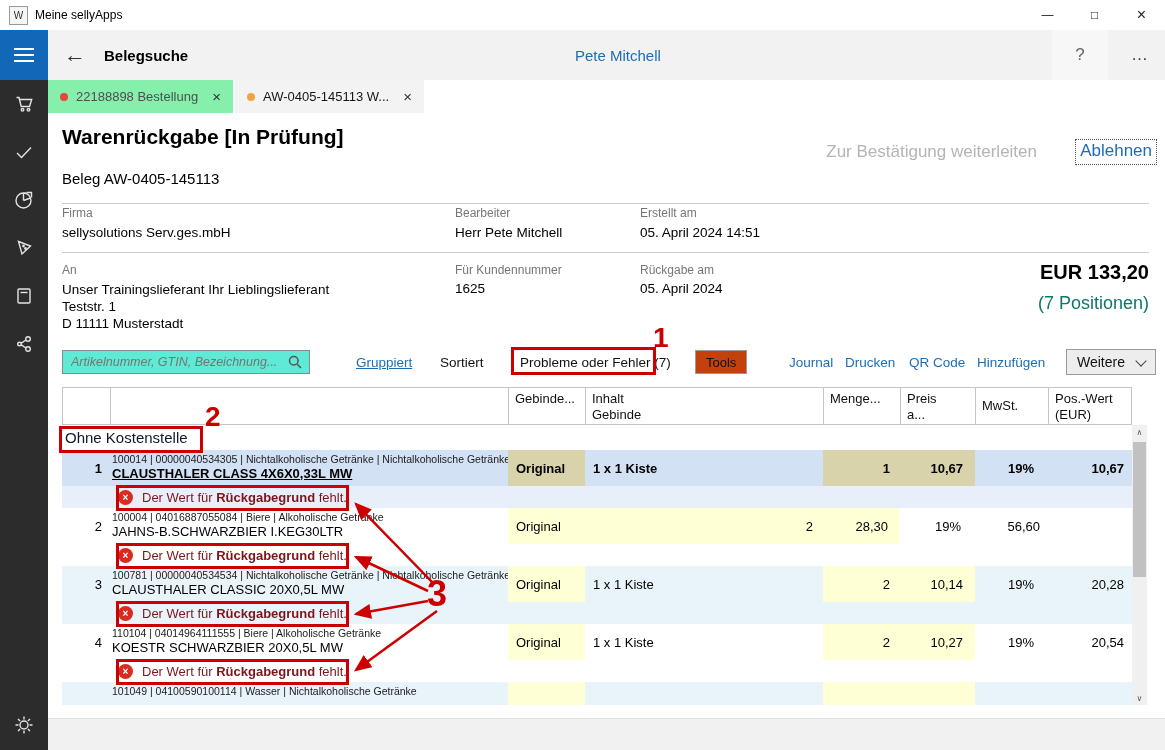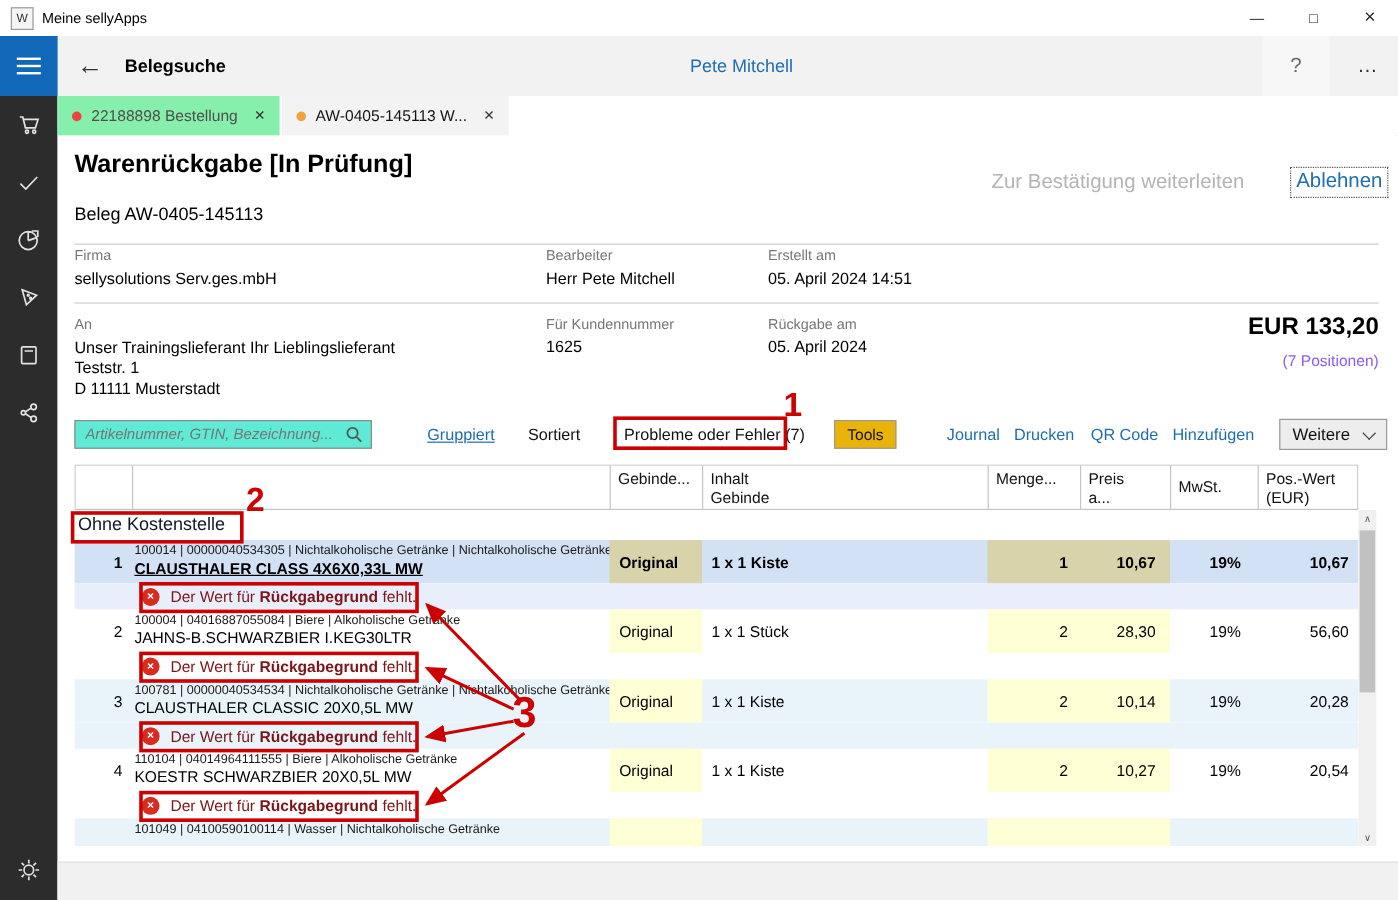--- a/index.html
+++ b/index.html
@@ -40,31 +40,31 @@
   .content{position:absolute;left:48px;top:113px;right:0;bottom:0;background:#fff;}
   .doc-title{position:absolute;left:14px;top:12px;font-size:21px;font-weight:700;color:#000;}
   .forward{position:absolute;right:128px;top:29px;font-size:17px;color:#b4b4b4;}
   .reject{position:absolute;right:8px;top:26px;font-size:17px;color:#1d6db5;border:1px dotted #555;padding:1px 4px 3px;}
   .doc-sub{position:absolute;left:14px;top:57px;font-size:15px;color:#000;}
   .hrline{position:absolute;left:14px;right:16px;border-top:1px solid #ccc;}
   .fld-label{position:absolute;font-size:12px;color:#767676;}
   .fld-val{position:absolute;font-size:13.5px;color:#000;}
   .addr{line-height:17px;}
   .total-amt{position:absolute;right:16px;top:148px;font-size:20px;font-weight:700;color:#000;}
-  .total-pos{position:absolute;right:16px;top:180px;font-size:13px;color:#8b5cf6;}
+  .total-pos{position:absolute;right:16px;top:180px;font-size:18px;color:#0f766e;}
   
   .search{position:absolute;left:14px;top:237px;width:248px;height:24px;border:1px solid #8a8a8a;background:#5eead4;display:flex;align-items:center;box-sizing:border-box;}
   .search input{border:0;outline:0;flex:1;font-style:italic;font-size:12.5px;padding:0 4px 0 8px;color:#444;font-family:inherit;background:transparent;}
   .search svg{margin-right:7px;stroke:#555;fill:none;stroke-width:1.5;flex:0 0 auto;}
   .tb-link{position:absolute;top:242px;font-size:13.5px;white-space:nowrap;}
   .blue{color:#1d6db5;}
   .lnk-grouped{left:308px;text-decoration:underline;}
   .lnk-sorted{left:392px;color:#111;}
   .lnk-problems{left:472px;color:#111;}
-  .btn-tools{position:absolute;left:647px;top:237px;height:24px;padding:0 10px;background:#eab308;border:1px solid #9a9a9a;font-size:13px;display:flex;align-items:center;box-sizing:border-box;color:#111;}
+  .btn-tools{position:absolute;left:647px;top:237px;height:24px;padding:0 10px;background:#c2410c;border:1px solid #9a9a9a;font-size:13px;display:flex;align-items:center;box-sizing:border-box;color:#111;}
   .lnk-journal{left:741px;}.lnk-print{left:797px;}.lnk-qr{left:861px;}.lnk-add{left:929px;}
   .btn-more{position:absolute;left:1018px;top:236px;width:90px;height:26px;background:#ededed;border:1px solid #9a9a9a;display:flex;align-items:center;justify-content:space-between;padding:0 10px;font-size:14px;box-sizing:border-box;color:#111;}
   .chev{width:7px;height:7px;border-right:1.5px solid #444;border-bottom:1.5px solid #444;transform:rotate(45deg);margin-top:-3px;}
   
   .tbl{position:absolute;left:14px;top:274px;width:1070px;height:318px;overflow:hidden;}
   .grid{display:grid;grid-template-columns:48px 398px 77px 238px 77px 75px 73px 84px;}
   .thead{height:38px;border:1px solid #c4c4c4;box-sizing:border-box;}
   .th{border-right:1px solid #c4c4c4;padding:3px 6px;font-size:13px;line-height:16px;color:#111;overflow:hidden;}
   .th:last-child{border-right:0;}
   .th-mwst{display:flex;align-items:center;}
@@ -283,21 +283,20 @@
         <span class="etext"><span>Der Wert für </span><b>Rückgabegrund</b><span> fehlt.</span></span>
       </div>
 
       <div class="grid row bg-white">
         <div class="c-num">2</div>
         <div class="c-desc">
           <div class="meta">100004 | 04016887055084 | Biere | Alkoholische Getränke</div>
           <div class="nm">JAHNS-B.SCHWARZBIER I.KEG30LTR</div>
         </div>
         <div class="c-geb ed">Original</div>
-        <div class="c-inh">1 x 1 Stück</div>
         <div class="c-menge ed">2</div>
         <div class="c-preis ed">28,30</div>
         <div class="c-mwst">19%</div>
         <div class="c-wert">56,60</div>
       </div>
       <div class="errrow bg-white">
         <span class="eicon">×</span>
         <span class="etext"><span>Der Wert für </span><b>Rückgabegrund</b><span> fehlt.</span></span>
       </div>
 

